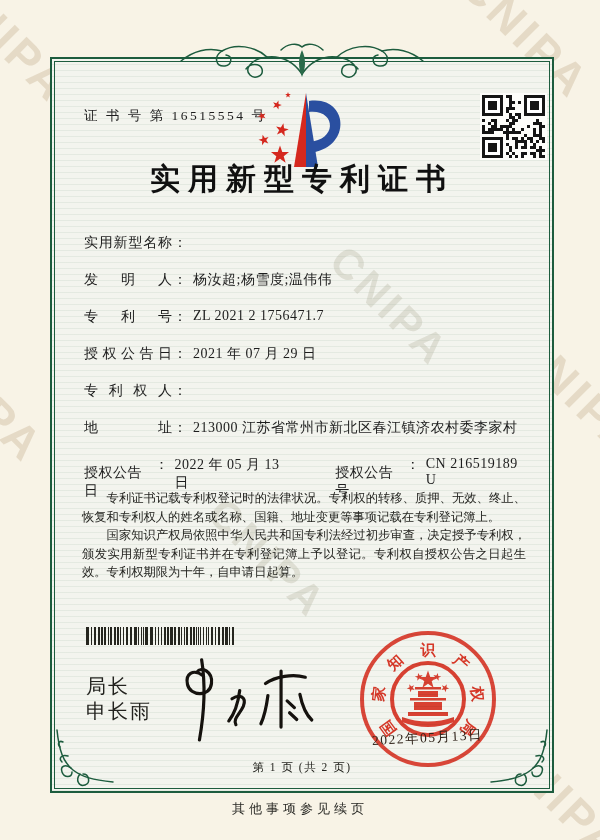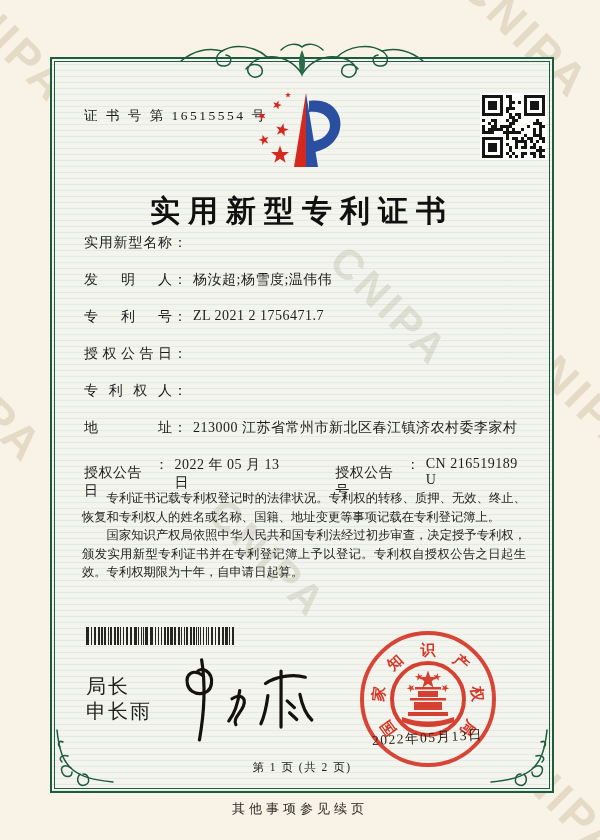--- a/index.html
+++ b/index.html
@@ -17,21 +17,21 @@
          background:repeating-linear-gradient(0deg, rgba(96,140,110,.10) 0 1px, rgba(0,0,0,0) 1px 6px),#f3f4ee;
          z-index:1;}
   .frame::before{content:"";position:absolute;inset:2px;border:1px solid var(--green,#1d5c3e);pointer-events:none;}
   .ornament-top{position:absolute;left:50%;top:-21px;transform:translateX(-50%);z-index:2;}
   .corner{position:absolute;bottom:3px;z-index:2;}
   .corner.br{right:3px;}
   .corner.bl{left:3px;transform:scaleX(-1);}
   .cert-no{position:absolute;left:32px;top:48px;font-size:13.5px;letter-spacing:2.5px;z-index:2;}
   .logo{position:absolute;left:200px;top:30px;z-index:2;}
   .qr{position:absolute;left:428px;top:34px;background:#fdfdfa;padding:2px;z-index:2;line-height:0;}
-  .title{position:absolute;left:0;right:0;top:132px;text-align:center;font-size:30px;
+  .title{position:absolute;left:0;right:0;top:100px;text-align:center;font-size:30px;
          font-weight:bold;letter-spacing:8px;color:#101010;z-index:2;}
   .fields{position:absolute;left:32px;right:24px;top:175px;z-index:2;font-size:14px;}
   .row{height:37px;display:flex;align-items:flex-start;}
   .jlabel{display:inline-block;width:88px;text-align:justify;text-align-last:justify;font-weight:500;}
   .colon{margin:0 6px 0 1px;}
   .fvalue{letter-spacing:.5px;}
   .row.grant{height:26px;}
   .glabel{font-weight:500;letter-spacing:.5px;margin-top:8px;}
   .gpair2{margin-left:42px;}
   .paras{position:absolute;left:30px;right:26px;top:430px;font-size:12.3px;line-height:18.6px;
@@ -259,20 +259,21 @@
         <span class="fvalue">杨汝超;杨雪度;温伟伟</span>
       </div>
       <div class="row">
         <span class="jlabel">专利号</span>
           <span class="colon">：</span>
         <span class="fvalue">ZL 2021 2 1756471.7</span>
       </div>
       <div class="row">
         <span class="jlabel">授权公告日</span>
           <span class="colon">：</span>
+        <span class="fvalue">2021 年 07 月 29 日</span>
       </div>
       <div class="row">
         <span class="jlabel">专利权人</span>
           <span class="colon">：</span>
       </div>
       <div class="row">
         <span class="jlabel">地址</span>
           <span class="colon">：</span>
         <span class="fvalue">213000 江苏省常州市新北区春江镇济农村委李家村</span>
       </div>

